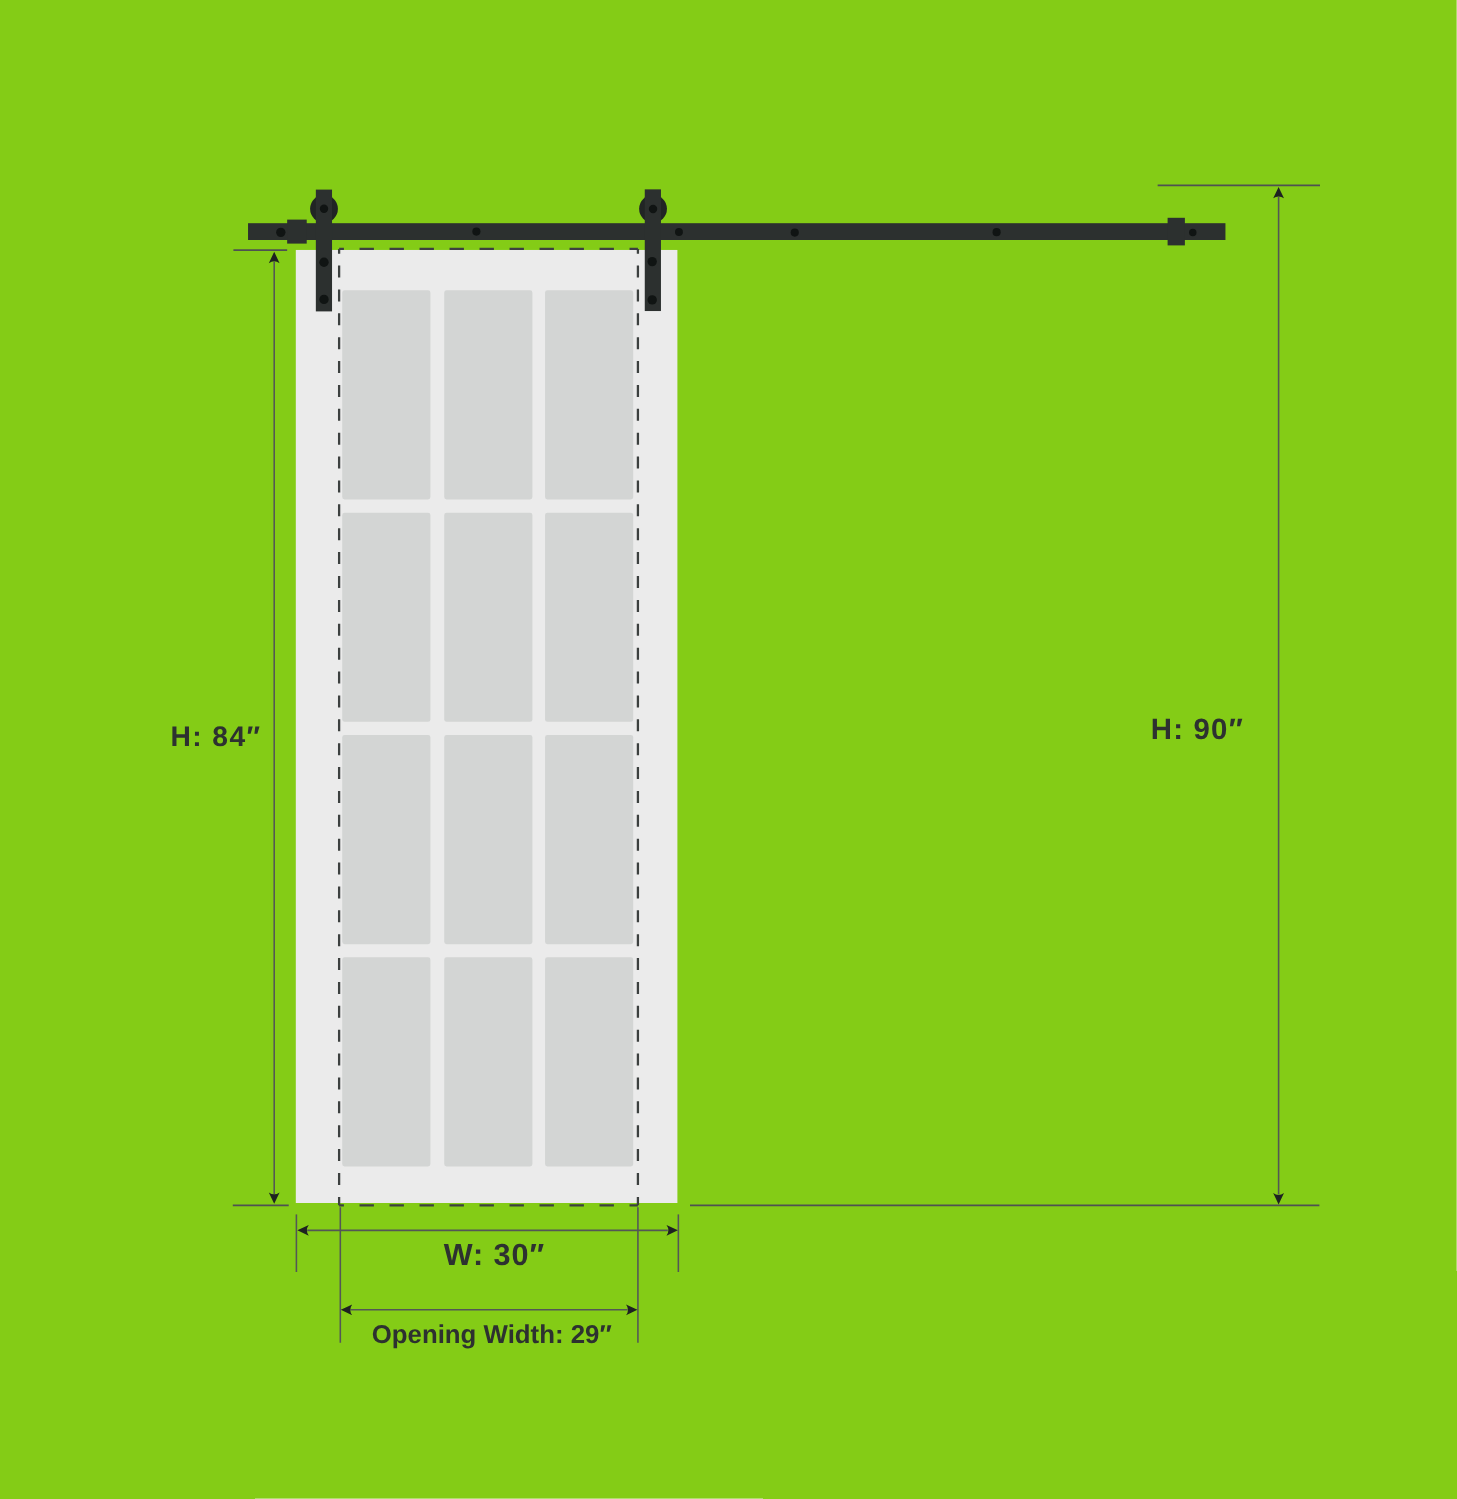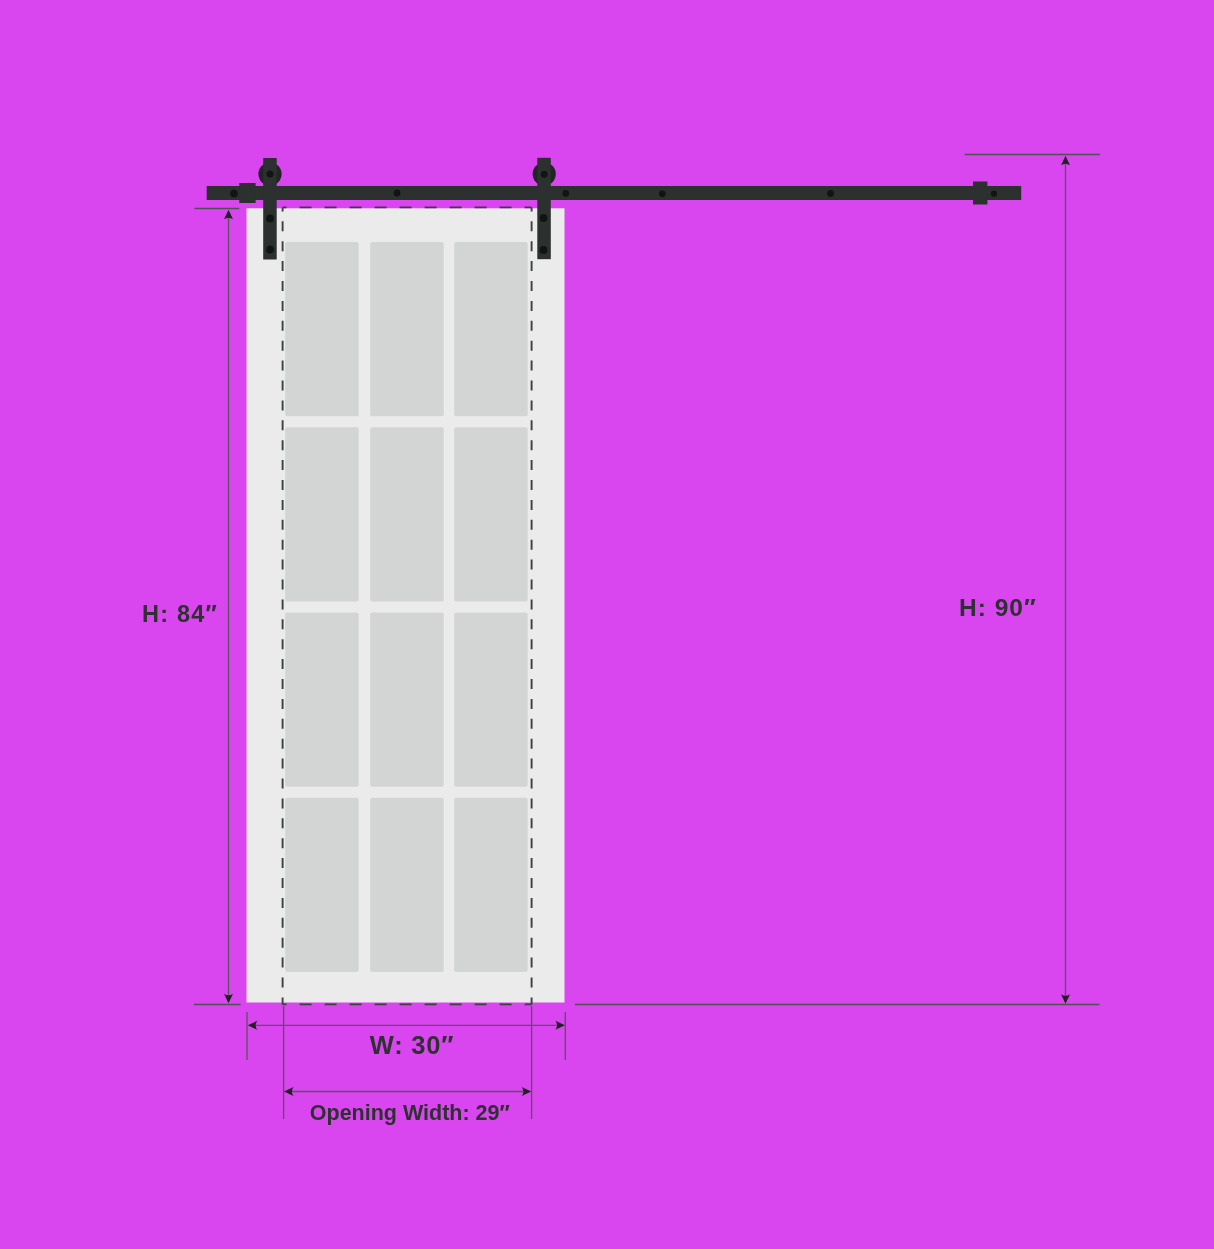--- a/index.html
+++ b/index.html
@@ -1,16 +1,16 @@
 <!DOCTYPE html>
 <html><head>
 <meta charset="utf-8">
 <style>
   html,body{margin:0;padding:0;background:#ffffff;}
-  #stage{position:relative;width:1214px;height:1249px;background:#d946ef;overflow:hidden;}
+  #stage{position:relative;width:1214px;height:1249px;background:#84cc16;overflow:hidden;}
   svg{position:absolute;left:0;top:0;}
   text{font-family:"Liberation Sans",sans-serif;font-weight:bold;fill:#2d3130;}
 </style>
 </head>
 <body>
 <div id="stage">
 <svg width="1214" height="1249" viewBox="0 0 1214 1249">
 
   <rect x="246.5" y="208.3" width="318" height="794.2" fill="#ebebeb"></rect>
 

